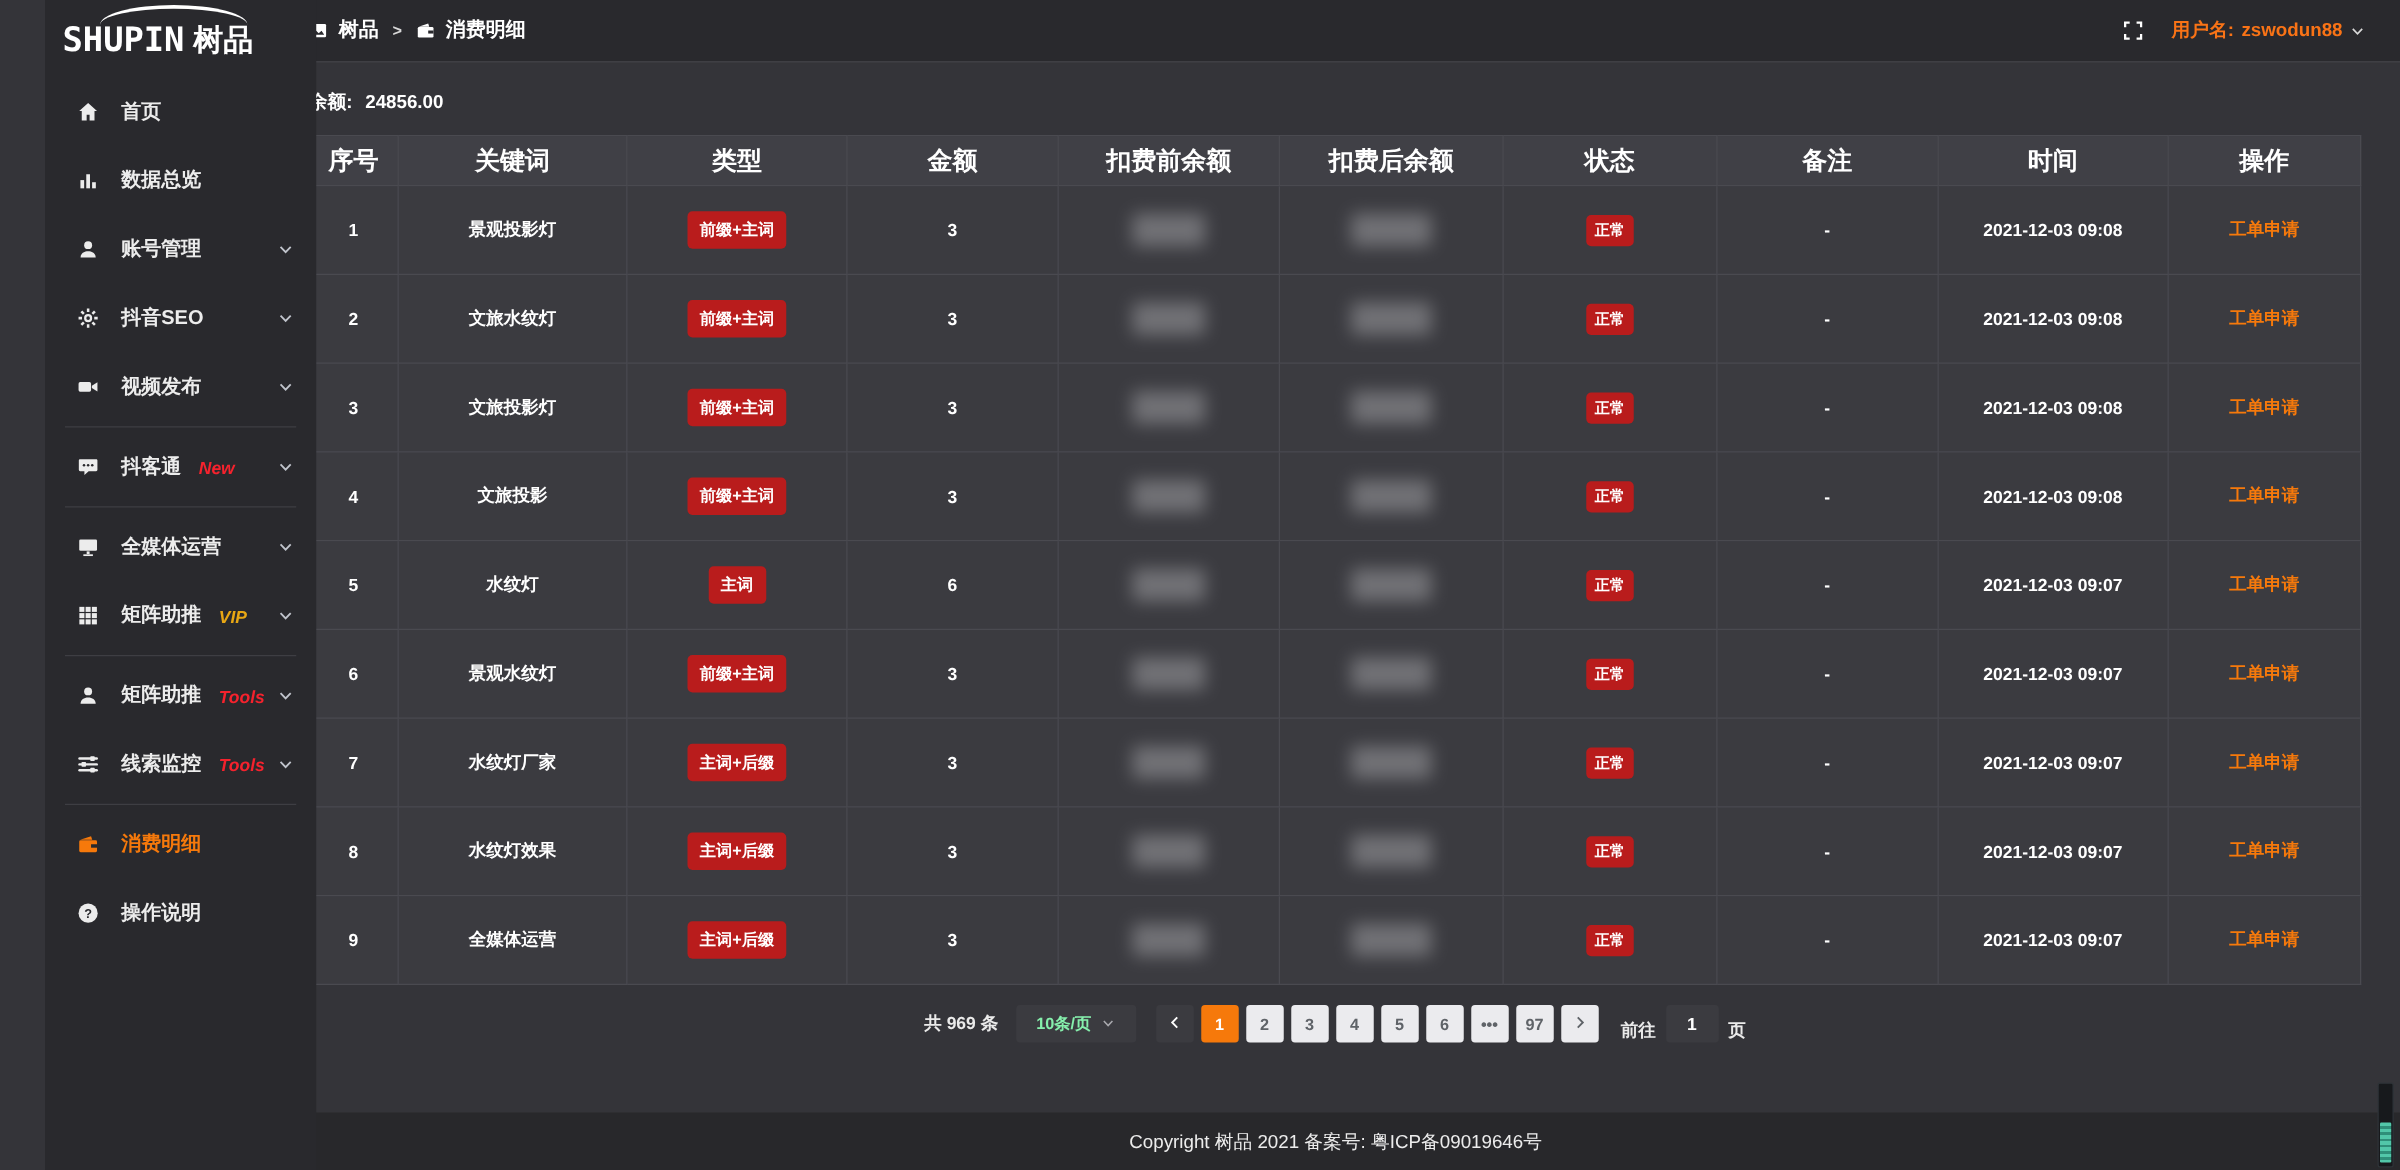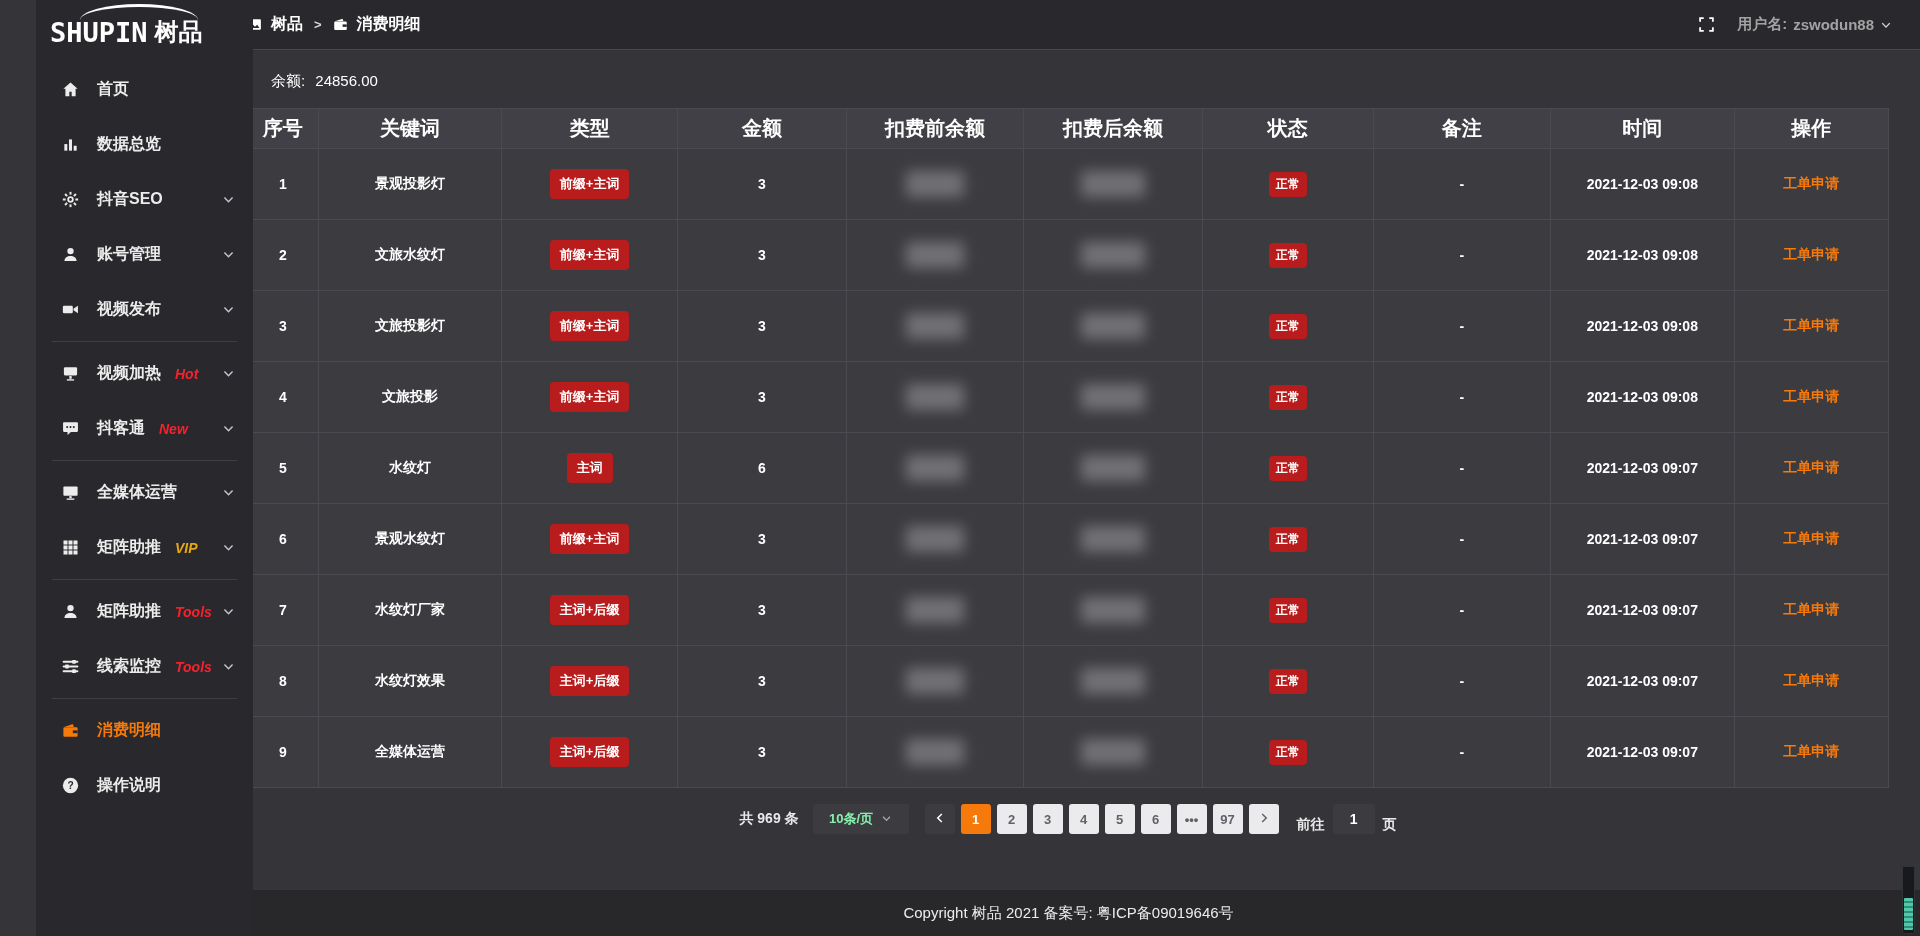--- a/index.html
+++ b/index.html
@@ -27,25 +27,25 @@
   .s-chev svg { width:13px; height:13px; }
   .side-divider { height:1px; background:#3e3e43; margin:4px 16px; }
   
   .topbar { position:absolute; left:217px; right:0; top:0; height:50px; background:#29292d;
     border-bottom:1px solid #47474c; display:flex; align-items:center; padding:0 28px 0 30px; z-index:2; }
   .breadcrumb { display:flex; align-items:center; gap:9px; font-size:16px; font-weight:700; color:#fff; }
   .bc-icon { display:inline-flex; } .bc-icon svg { width:15px; height:15px; }
   .bc-sep { color:#d8d8d8; font-size:13px; font-weight:700; margin:0 2px; }
   .topbar-right { margin-left:auto; display:flex; align-items:center; gap:22px; }
   .fullscreen-btn { display:inline-flex; cursor:pointer; } .fullscreen-btn svg { width:17px; height:17px; }
-  .user-box { display:flex; align-items:center; gap:6px; font-size:15px; font-weight:700; color:#a3a3a3; cursor:pointer; }
+  .user-box { display:flex; align-items:center; gap:6px; font-size:15px; font-weight:700; color:#f97316; cursor:pointer; }
   .user-box svg { width:12px; height:12px; color:#d8d8d8; }
   
   .content { position:absolute; left:217px; top:51px; right:0; bottom:0; background:#343439; padding:21px 31px 0 30px; }
-  .balance-line { font-size:15px; font-weight:400; color:#fff; margin-bottom:17px;margin-left:24px; }
+  .balance-line { font-size:15px; font-weight:700; color:#fff; margin-bottom:17px; }
   .balance-line .bal-value { margin-left:6px; }
   
   table.data-table { width:100%; border-collapse:collapse; table-layout:fixed; }
   .data-table th, .data-table td { border:1px solid #4a4a50; text-align:center; vertical-align:middle; }
   .data-table th { background:#404046; color:#fff; font-size:20px; font-weight:700; height:40px; }
   .data-table td { background:#3b3b40; color:#fff; font-size:14px; font-weight:700; height:71px; }
   .badge { display:inline-block; background:#b91c1c; color:#fff; border-radius:4px; font-weight:700; }
   .type-badge { font-size:13px; padding:6px 10px; }
   .status-badge { font-size:12px; padding:4px 7px; }
   .blur-blob { display:inline-block; width:58px; height:26px; background:#a7a7ab;
@@ -102,20 +102,34 @@
             <rect x="2.2" y="7.6" width="2.8" height="6.2"></rect>
             <rect x="6.6" y="3.2" width="2.8" height="10.6"></rect>
             <rect x="11" y="9.2" width="2.8" height="4.6"></rect>
           </svg>
         </span>
         <span class="s-label">数据总览</span>
       </div>
       <div class="side-item">
         <span class="s-icon">
           <svg viewBox="0 0 16 16" fill="currentColor">
+            <circle cx="8" cy="4.8" r="3"></circle>
+            <path d="M2.3 14.2c0-3.2 2.6-4.8 5.7-4.8s5.7 1.6 5.7 4.8z"></path>
+          </svg>
+        </span>
+        <span class="s-label">账号管理</span>
+        <span class="s-chev">
+          <svg viewBox="0 0 16 16" fill="currentColor">
+            <polyline points="3,5.5 8,10.8 13,5.5" fill="none" stroke="currentColor" stroke-width="1.8"></polyline>
+          </svg>
+        </span>
+      </div>
+      <div class="side-item">
+        <span class="s-icon">
+          <svg viewBox="0 0 16 16" fill="currentColor">
             <circle cx="8" cy="8" r="2.2" fill="none" stroke="currentColor" stroke-width="1.7"></circle>
             <g stroke="currentColor" stroke-width="1.9">
               <line x1="8" y1="0.8" x2="8" y2="3.4"></line>
               <line x1="8" y1="12.6" x2="8" y2="15.2"></line>
               <line x1="0.8" y1="8" x2="3.4" y2="8"></line>
               <line x1="12.6" y1="8" x2="15.2" y2="8"></line>
               <line x1="2.9" y1="2.9" x2="4.8" y2="4.8"></line>
               <line x1="11.2" y1="11.2" x2="13.1" y2="13.1"></line>
               <line x1="2.9" y1="13.1" x2="4.8" y2="11.2"></line>
               <line x1="11.2" y1="4.8" x2="13.1" y2="2.9"></line>
@@ -125,62 +139,32 @@
         <span class="s-label">抖音SEO</span>
         <span class="s-chev">
           <svg viewBox="0 0 16 16" fill="currentColor">
             <polyline points="3,5.5 8,10.8 13,5.5" fill="none" stroke="currentColor" stroke-width="1.8"></polyline>
           </svg>
         </span>
       </div>
       <div class="side-item">
         <span class="s-icon">
           <svg viewBox="0 0 16 16" fill="currentColor">
-            <circle cx="8" cy="4.8" r="3"></circle>
-            <path d="M2.3 14.2c0-3.2 2.6-4.8 5.7-4.8s5.7 1.6 5.7 4.8z"></path>
-          </svg>
-        </span>
-        <span class="s-label">账号管理</span>
-        <span class="s-chev">
-          <svg viewBox="0 0 16 16" fill="currentColor">
-            <polyline points="3,5.5 8,10.8 13,5.5" fill="none" stroke="currentColor" stroke-width="1.8"></polyline>
-          </svg>
-        </span>
-      </div>
-      <div class="side-item">
-        <span class="s-icon">
-          <svg viewBox="0 0 16 16" fill="currentColor">
             <rect x="0.8" y="4.4" width="9.4" height="7.2" rx="1.2"></rect>
             <path d="M10.8 7.2 15 4.5v7l-4.2-2.7z"></path>
           </svg>
         </span>
         <span class="s-label">视频发布</span>
         <span class="s-chev">
           <svg viewBox="0 0 16 16" fill="currentColor">
             <polyline points="3,5.5 8,10.8 13,5.5" fill="none" stroke="currentColor" stroke-width="1.8"></polyline>
           </svg>
         </span>
       </div>
       <div class="side-divider"></div>
-      <div class="side-item">
-        <span class="s-icon">
-          <svg viewBox="0 0 16 16" fill="currentColor">
-            <rect x="1.8" y="2.2" width="12.4" height="7.6" rx="1"></rect>
-            <rect x="6.9" y="10.4" width="2.2" height="2.6"></rect>
-            <rect x="4.6" y="13.4" width="6.8" height="1.3"></rect>
-          </svg>
-        </span>
-        <span class="s-label">视频加热</span>
-        <span class="s-tag" style="color:#f5222d">Hot</span>
-        <span class="s-chev">
-          <svg viewBox="0 0 16 16" fill="currentColor">
-            <polyline points="3,5.5 8,10.8 13,5.5" fill="none" stroke="currentColor" stroke-width="1.8"></polyline>
-          </svg>
-        </span>
-      </div>
       <div class="side-item">
         <span class="s-icon">
           <svg viewBox="0 0 16 16" fill="currentColor">
             <path d="M2 2.2h12c.6 0 1 .4 1 1v7c0 .6-.4 1-1 1H8.4l-3.2 2.9v-2.9H2c-.6 0-1-.4-1-1v-7c0-.6.4-1 1-1z"></path>
             <g fill="#29292d">
               <circle cx="4.9" cy="6.7" r=".95"></circle>
               <circle cx="8" cy="6.7" r=".95"></circle>
               <circle cx="11.1" cy="6.7" r=".95"></circle>
             </g>
           </svg>

